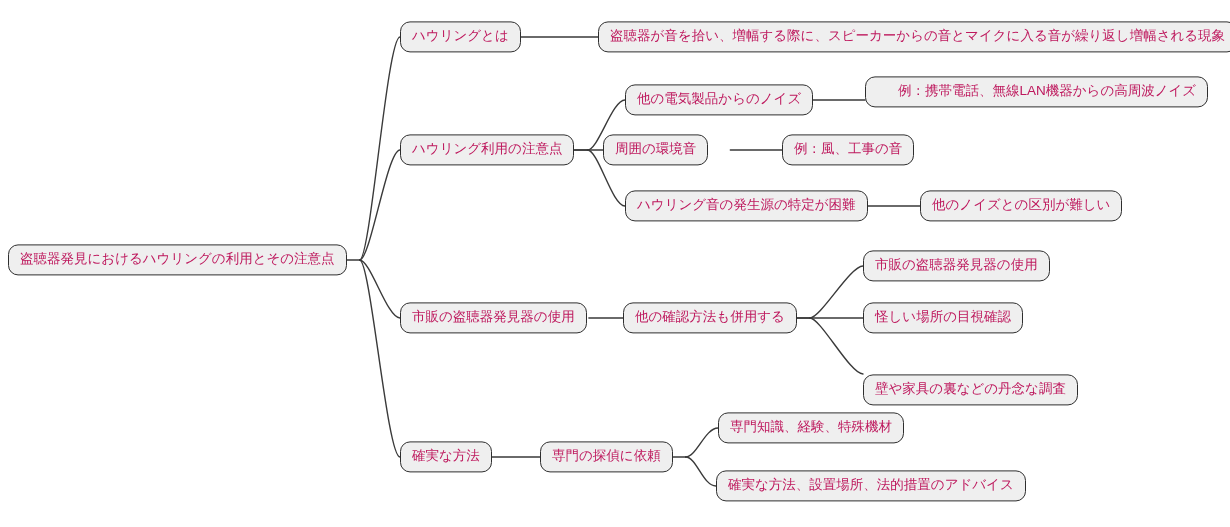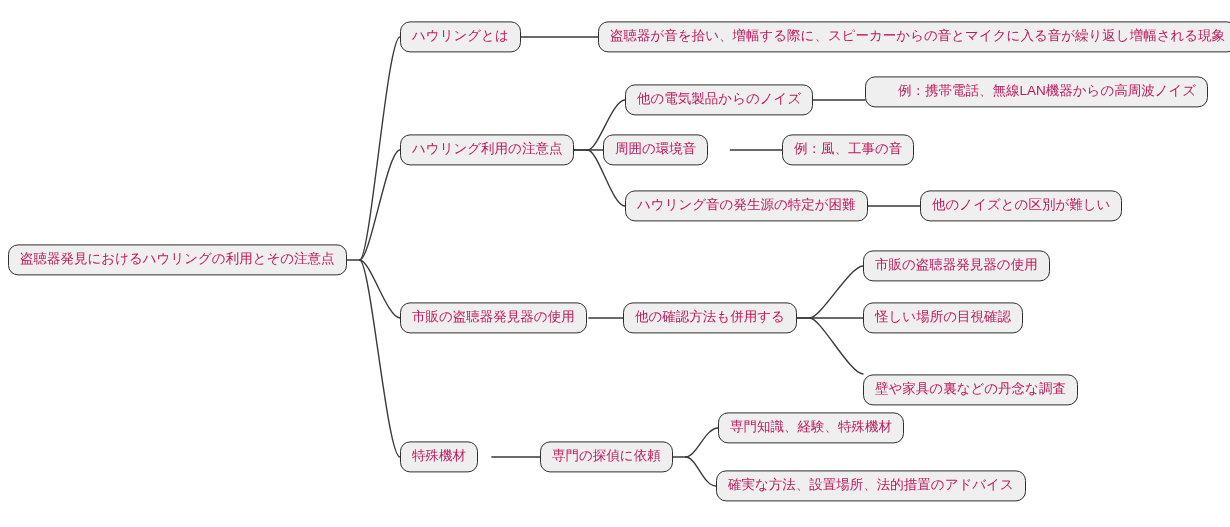--- a/index.html
+++ b/index.html
@@ -77,17 +77,17 @@
   <div class="node" style="left:782px; top:150px;">例：風、工事の音</div>
   <div class="node" style="left:625px; top:206px;">ハウリング音の発生源の特定が困難</div>
   <div class="node" style="left:920px; top:206px;">他のノイズとの区別が難しい</div>
 
   <div class="node" style="left:400px; top:318px;">市販の盗聴器発見器の使用</div>
   <div class="node" style="left:623px; top:318px;">他の確認方法も併用する</div>
   <div class="node" style="left:863px; top:266px;">市販の盗聴器発見器の使用</div>
   <div class="node" style="left:863px; top:318px;">怪しい場所の目視確認</div>
   <div class="node" style="left:863px; top:374px;margin-top:16px;">壁や家具の裏などの丹念な調査</div>
 
-  <div class="node" style="left:400px; top:457px;">特殊機材</div>
+  <div class="node" style="left:400px; top:457px;">確実な方法</div>
   <div class="node" style="left:718px; top:428px;">専門知識、経験、特殊機材</div>
   <div class="node" style="left:540px; top:457px;">専門の探偵に依頼</div>
   <div class="node" style="left:716px; top:486px;">確実な方法、設置場所、法的措置のアドバイス</div>
 </div>
 
 </body></html>

